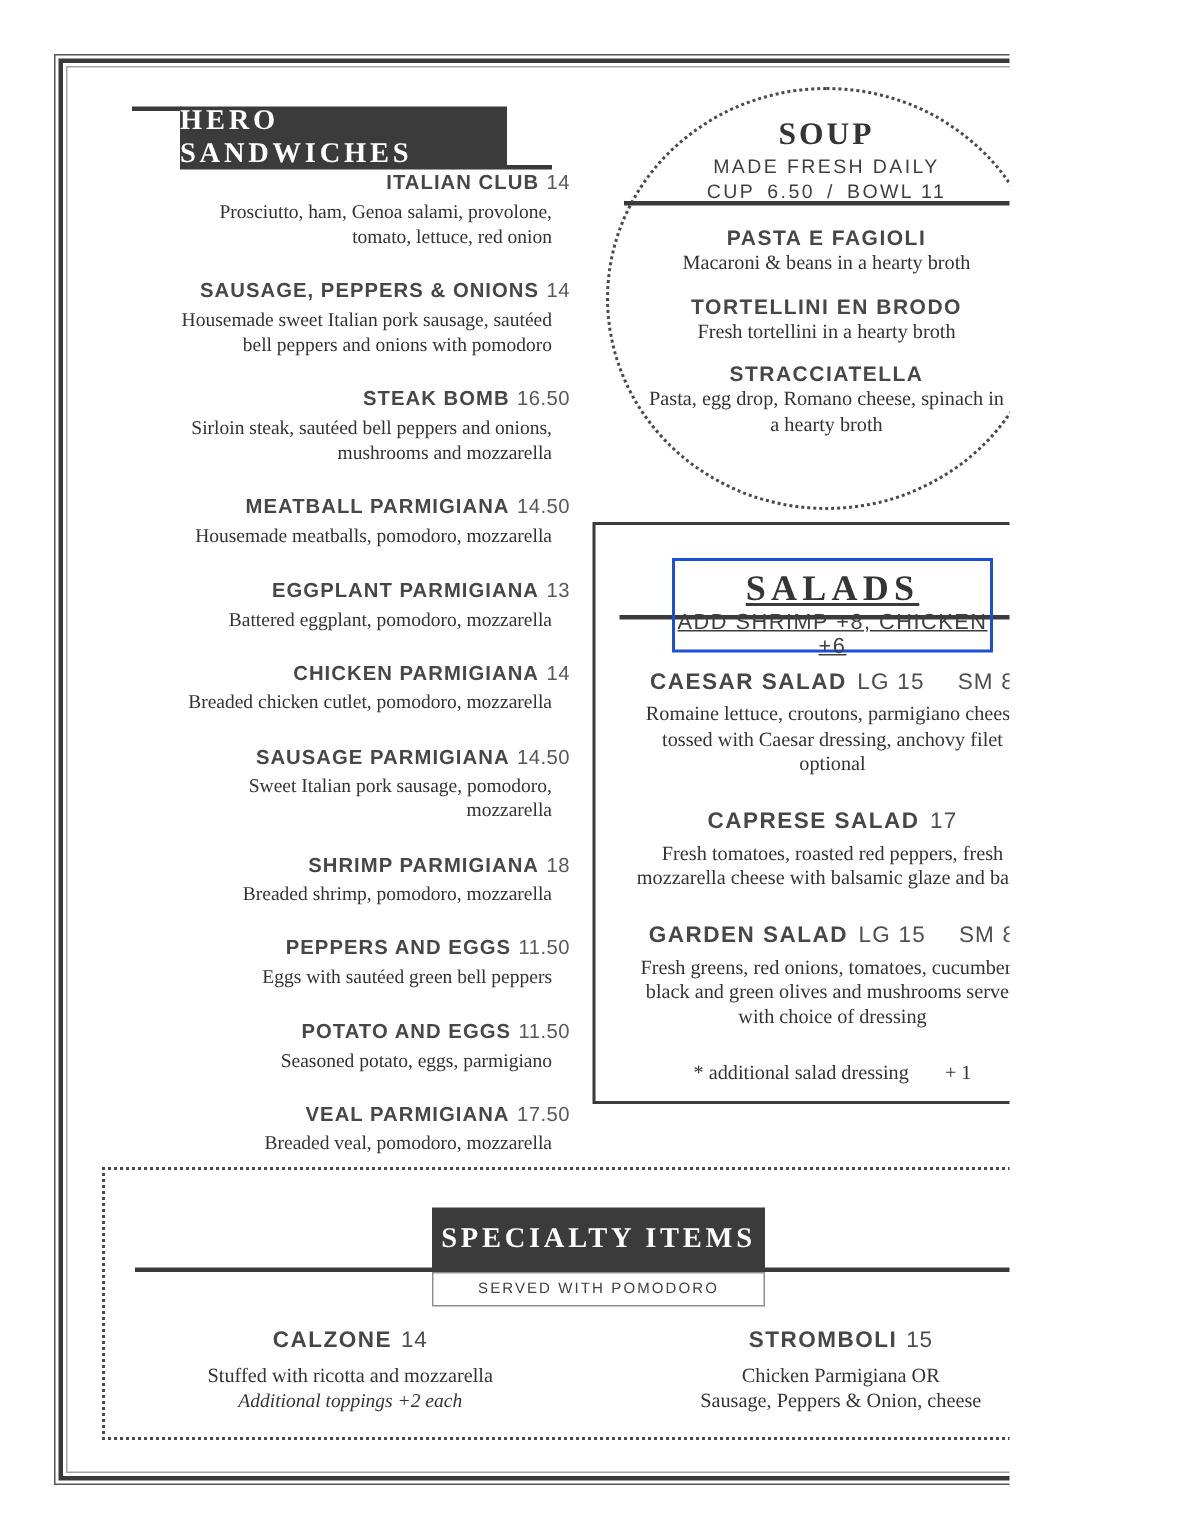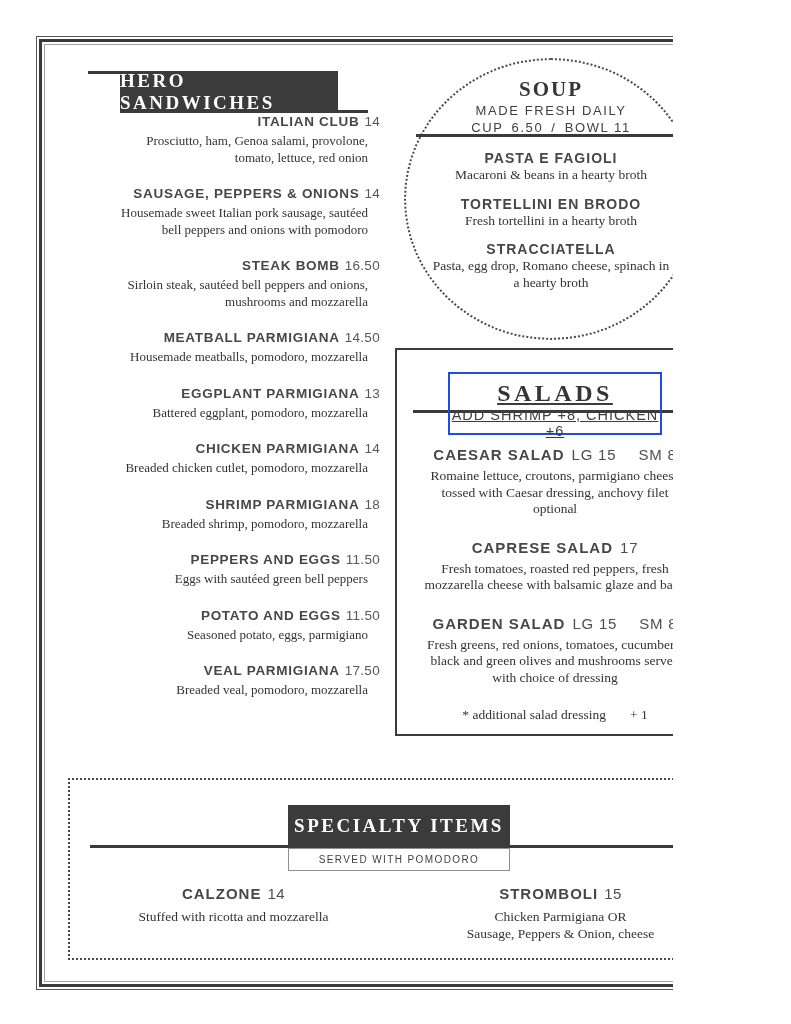--- a/index.html
+++ b/index.html
@@ -121,20 +121,25 @@
     </div>
     <div class="menu-item">
       <div class="item-title"><span>EGGPLANT PARMIGIANA</span><span class="item-price">13</span></div>
       <div class="item-desc">Battered eggplant, pomodoro, mozzarella</div>
     </div>
     <div class="menu-item">
       <div class="item-title"><span>CHICKEN PARMIGIANA</span><span class="item-price">14</span></div>
       <div class="item-desc">Breaded chicken cutlet, pomodoro, mozzarella</div>
     </div>
     <div class="menu-item">
+      <div class="item-title"><span>SAUSAGE PARMIGIANA</span><span class="item-price">14.50</span></div>
+      <div class="item-desc">Sweet Italian pork sausage, pomodoro,
+mozzarella</div>
+    </div>
+    <div class="menu-item">
       <div class="item-title"><span>SHRIMP PARMIGIANA</span><span class="item-price">18</span></div>
       <div class="item-desc">Breaded shrimp, pomodoro, mozzarella</div>
     </div>
     <div class="menu-item">
       <div class="item-title"><span>PEPPERS AND EGGS</span><span class="item-price">11.50</span></div>
       <div class="item-desc">Eggs with sautéed green bell peppers</div>
     </div>
     <div class="menu-item">
       <div class="item-title"><span>POTATO AND EGGS</span><span class="item-price">11.50</span></div>
       <div class="item-desc">Seasoned potato, eggs, parmigiano</div>
@@ -196,20 +201,21 @@
   </div>
 
   <div class="specialty-box">
     <div class="specialty-line"></div>
     <div class="specialty-banner">SPECIALTY ITEMS</div>
     <div class="specialty-subbox">SERVED WITH POMODORO</div>
     <div class="specialty-items">
       <div class="specialty-item">
         <div class="specialty-name"><span>CALZONE</span><span class="specialty-price">14</span></div>
         <div class="specialty-desc">Stuffed with ricotta and mozzarella</div>
+        <div class="specialty-note">Additional toppings +2 each</div>
       </div>
       <div class="specialty-item">
         <div class="specialty-name"><span>STROMBOLI</span><span class="specialty-price">15</span></div>
         <div class="specialty-desc">Chicken Parmigiana OR
 Sausage, Peppers &amp; Onion, cheese</div>
       </div>
     </div>
   </div>
 </div>
 

